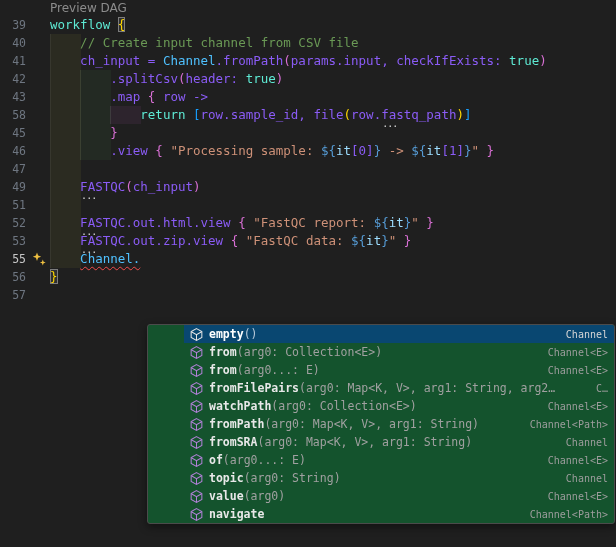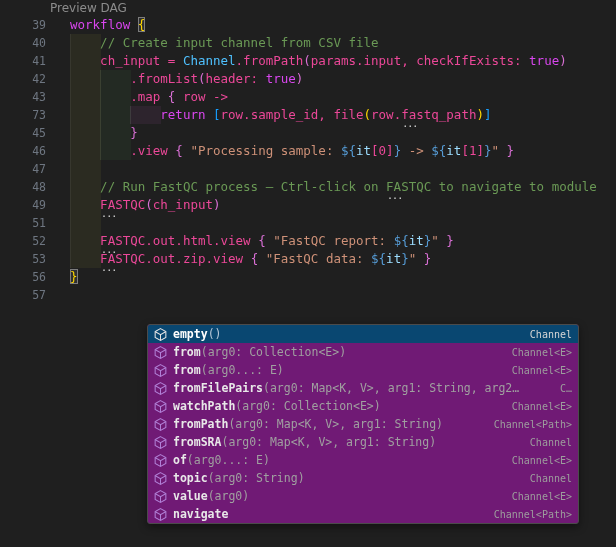--- a/index.html
+++ b/index.html
@@ -7,47 +7,47 @@
     width:616px;height:547px;overflow:hidden;position:relative;
     background:#1f1f1f;
     font-family:"DejaVu Sans Mono","Liberation Mono",monospace;
     font-size:12.5px;color:#d4d4d4;
   }
   #editor{position:absolute;inset:0;}
   
   .codelens-row{height:16px;line-height:16px;padding-left:50px;}
   .codelens{color:#8c8c8c;font-size:12px;font-family:"DejaVu Sans","Liberation Sans",sans-serif;cursor:pointer;}
   
-  .line{display:flex;height:18px;line-height:18px;margin-left:20px;}
+  .line{display:flex;height:18px;line-height:18px;}
   .lnum{width:26px;flex:0 0 26px;text-align:right;color:#6e7681;font-size:11.5px;user-select:none;}
   .lnum.active{color:#c6c6c6;}
   .glyph{width:24px;flex:0 0 24px;position:relative;}
   .glyph svg{position:absolute;left:6px;top:2px;}
   .code{position:relative;white-space:pre;flex:1;}
   .tint{position:absolute;top:0;bottom:0;width:4ch;border-left:1px solid rgba(255,255,255,0.06);}
   .tok{position:relative;z-index:1;}
-  .kw{color:#d946ef;text-align:center;}
+  .kw{color:#5eead4;text-align:center;}
   .ty{color:#4FC1FF;}
-  .pl{color:#ec4899;}
+  .pl{color:#8b5cf6;}
   .cm{color:#6A9955;}
   .st{color:#CE9178;}
   .ip{color:#569CD6;}
   .iv{color:#9CDCFE;}
   .b1{color:#FFD700;}
   .b2{color:#DA70D6;}
   .b3{color:#179FFF;}
   .match{box-shadow:inset 0 0 0 1px #7d7d7d;background:rgba(90,93,94,0.25);}
   .err{text-decoration:underline;text-decoration-style:wavy;text-decoration-color:#f14c4c;text-decoration-thickness:1px;text-underline-offset:3px;}
   .hint{display:inline-block;position:relative;}
   .hint::after{content:"...";position:absolute;left:1px;bottom:-3px;color:#d8d8d8;font-size:10px;line-height:6px;letter-spacing:-1px;}
   
   #suggest{
     position:absolute;left:147px;top:324px;width:430px;z-index:10;
-    background:#701a75;border:1px solid #4b4b4b;border-radius:3px;
-    box-shadow:0 3px 8px rgba(0,0,0,0.45);overflow:hidden;
+    background:#14532d;border:1px solid #4b4b4b;border-radius:3px;
+    box-shadow:0 3px 8px rgba(0,0,0,0.45);overflow:hidden;padding-left:36px;
   }
   .srow{display:flex;align-items:center;height:18px;padding:0 6px 0 4px;font-size:11.5px;white-space:pre;overflow:hidden;cursor:pointer;}
   .srow.selected{background:#094771;}
   .sicon{flex:0 0 16px;height:16px;color:#B180D7;margin-right:5px;display:flex;align-items:center;justify-content:center;}
   .srow.selected .sicon{color:#e6e6e6;}
   .sname{color:#e8e8e8;font-weight:bold;}
   .srow.selected .sname{color:#ffffff;}
   .sparams{color:#a0a0a0;overflow:hidden;text-overflow:clip;}
   .srow.selected .sparams{color:#b6c8d8;}
   .stype{margin-left:auto;color:#9d9d9d;font-size:10px;padding-left:8px;flex:0 0 auto;}
@@ -72,71 +72,76 @@
         <span class="code"><div class="tint" style="left: 0ch; background: rgba(255, 255, 64, 0.055);"></div><span class="tok pl">    </span><span class="tok cm">// Create input channel from CSV file</span></span>
       </div>
       <div class="line">
         <span class="lnum">41</span>
         <span class="glyph"></span>
         <span class="code"><div class="tint" style="left: 0ch; background: rgba(255, 255, 64, 0.055);"></div><span class="tok pl">    ch_input = </span><span class="tok ty">Channel</span><span class="tok pl">.fromPath</span><span class="tok b2">(</span><span class="tok pl">params.input, checkIfExists: </span><span class="tok kw">true</span><span class="tok b2">)</span></span>
       </div>
       <div class="line">
         <span class="lnum">42</span>
         <span class="glyph"></span>
-        <span class="code"><div class="tint" style="left: 0ch; background: rgba(255, 255, 64, 0.055);"></div><div class="tint" style="left: 4ch; background: rgba(127, 255, 127, 0.05);"></div><span class="tok pl">        .fromList</span><span class="tok b2">(</span><span class="tok pl">header: </span><span class="tok kw">true</span><span class="tok b2">)</span></span>
+        <span class="code"><div class="tint" style="left: 0ch; background: rgba(255, 255, 64, 0.055);"></div><div class="tint" style="left: 4ch; background: rgba(127, 255, 127, 0.05);"></div><span class="tok pl">        .splitCsv</span><span class="tok b2">(</span><span class="tok pl">header: </span><span class="tok kw">true</span><span class="tok b2">)</span></span>
       </div>
       <div class="line">
         <span class="lnum">43</span>
         <span class="glyph"></span>
         <span class="code"><div class="tint" style="left: 0ch; background: rgba(255, 255, 64, 0.055);"></div><div class="tint" style="left: 4ch; background: rgba(127, 255, 127, 0.05);"></div><span class="tok pl">        .map </span><span class="tok b2">{</span><span class="tok pl"> row -&gt;</span></span>
       </div>
       <div class="line">
-        <span class="lnum">73</span>
+        <span class="lnum">58</span>
         <span class="glyph"></span>
         <span class="code"><div class="tint" style="left: 0ch; background: rgba(255, 255, 64, 0.055);"></div><div class="tint" style="left: 4ch; background: rgba(127, 255, 127, 0.05);"></div><div class="tint" style="left: 8ch; background: rgba(255, 127, 255, 0.067);"></div><span class="tok pl">            </span><span class="tok kw">return</span><span class="tok pl"> </span><span class="tok b3">[</span><span class="tok pl">row.sample_id, file</span><span class="tok b1">(</span><span class="tok pl">row.</span><span class="tok pl hint">fastq_path</span><span class="tok b1">)</span><span class="tok b3">]</span></span>
       </div>
       <div class="line">
         <span class="lnum">45</span>
         <span class="glyph"></span>
         <span class="code"><div class="tint" style="left: 0ch; background: rgba(255, 255, 64, 0.055);"></div><div class="tint" style="left: 4ch; background: rgba(127, 255, 127, 0.05);"></div><span class="tok pl">        </span><span class="tok b2">}</span></span>
       </div>
       <div class="line">
         <span class="lnum">46</span>
         <span class="glyph"></span>
         <span class="code"><div class="tint" style="left: 0ch; background: rgba(255, 255, 64, 0.055);"></div><div class="tint" style="left: 4ch; background: rgba(127, 255, 127, 0.05);"></div><span class="tok pl">        .view </span><span class="tok b2">{</span><span class="tok pl"> </span><span class="tok st">"Processing sample: </span><span class="tok ip">${</span><span class="tok iv">it</span><span class="tok pl">[0]</span><span class="tok ip">}</span><span class="tok st"> -&gt; </span><span class="tok ip">${</span><span class="tok iv">it</span><span class="tok pl">[1]</span><span class="tok ip">}</span><span class="tok st">"</span><span class="tok pl"> </span><span class="tok b2">}</span></span>
       </div>
       <div class="line">
         <span class="lnum">47</span>
         <span class="glyph"></span>
         <span class="code"><div class="tint" style="left: 0ch; background: rgba(255, 255, 64, 0.055);"></div></span>
-      </div>
-      <div class="line">
-        <span class="lnum">48</span>
-        <span class="glyph"></span>
-        <span class="code"><div class="tint" style="left: 0ch; background: rgba(255, 255, 64, 0.055);"></div><span class="tok pl">    </span><span class="tok cm">// Run FastQC process – Ctrl-click on </span><span class="tok cm hint">FASTQC</span><span class="tok cm"> to navigate to module</span></span>
       </div>
       <div class="line">
         <span class="lnum">49</span>
         <span class="glyph"></span>
         <span class="code"><div class="tint" style="left: 0ch; background: rgba(255, 255, 64, 0.055);"></div><span class="tok pl">    </span><span class="tok pl hint">FASTQC</span><span class="tok b2">(</span><span class="tok pl">ch_input</span><span class="tok b2">)</span></span>
       </div>
       <div class="line">
         <span class="lnum">51</span>
         <span class="glyph"></span>
         <span class="code"><div class="tint" style="left: 0ch; background: rgba(255, 255, 64, 0.055);"></div><span class="tok pl">    </span></span>
       </div>
       <div class="line">
         <span class="lnum">52</span>
         <span class="glyph"></span>
         <span class="code"><div class="tint" style="left: 0ch; background: rgba(255, 255, 64, 0.055);"></div><span class="tok pl">    </span><span class="tok pl hint">FASTQC</span><span class="tok pl">.out.html.view </span><span class="tok b2">{</span><span class="tok pl"> </span><span class="tok st">"FastQC report: </span><span class="tok ip">${</span><span class="tok iv">it</span><span class="tok ip">}</span><span class="tok st">"</span><span class="tok pl"> </span><span class="tok b2">}</span></span>
       </div>
       <div class="line">
         <span class="lnum">53</span>
         <span class="glyph"></span>
         <span class="code"><div class="tint" style="left: 0ch; background: rgba(255, 255, 64, 0.055);"></div><span class="tok pl">    </span><span class="tok pl hint">FASTQC</span><span class="tok pl">.out.zip.view </span><span class="tok b2">{</span><span class="tok pl"> </span><span class="tok st">"FastQC data: </span><span class="tok ip">${</span><span class="tok iv">it</span><span class="tok ip">}</span><span class="tok st">"</span><span class="tok pl"> </span><span class="tok b2">}</span></span>
+      </div>
+      <div class="line">
+        <span class="lnum active">55</span>
+        <span class="glyph">
+          <svg width="15" height="15" viewBox="0 0 15 15" xmlns="http://www.w3.org/2000/svg">
+    <path d="M5 0.5 6.1 3.6 9.2 4.7 6.1 5.8 5 8.9 3.9 5.8 0.8 4.7 3.9 3.6Z" fill="#EFC041"></path>
+    <path d="M10.8 7.6 11.6 9.7 13.7 10.5 11.6 11.3 10.8 13.4 10 11.3 7.9 10.5 10 9.7Z" fill="#EFC041"></path>
+  </svg>
+        </span>
+        <span class="code"><div class="tint" style="left: 0ch; background: rgba(255, 255, 64, 0.055);"></div><span class="tok pl">    </span><span class="tok ty err">Channel.</span></span>
       </div>
       <div class="line">
         <span class="lnum">56</span>
         <span class="glyph"></span>
         <span class="code"><span class="tok b1 match">}</span></span>
       </div>
       <div class="line">
         <span class="lnum">57</span>
         <span class="glyph"></span>
         <span class="code"></span>

